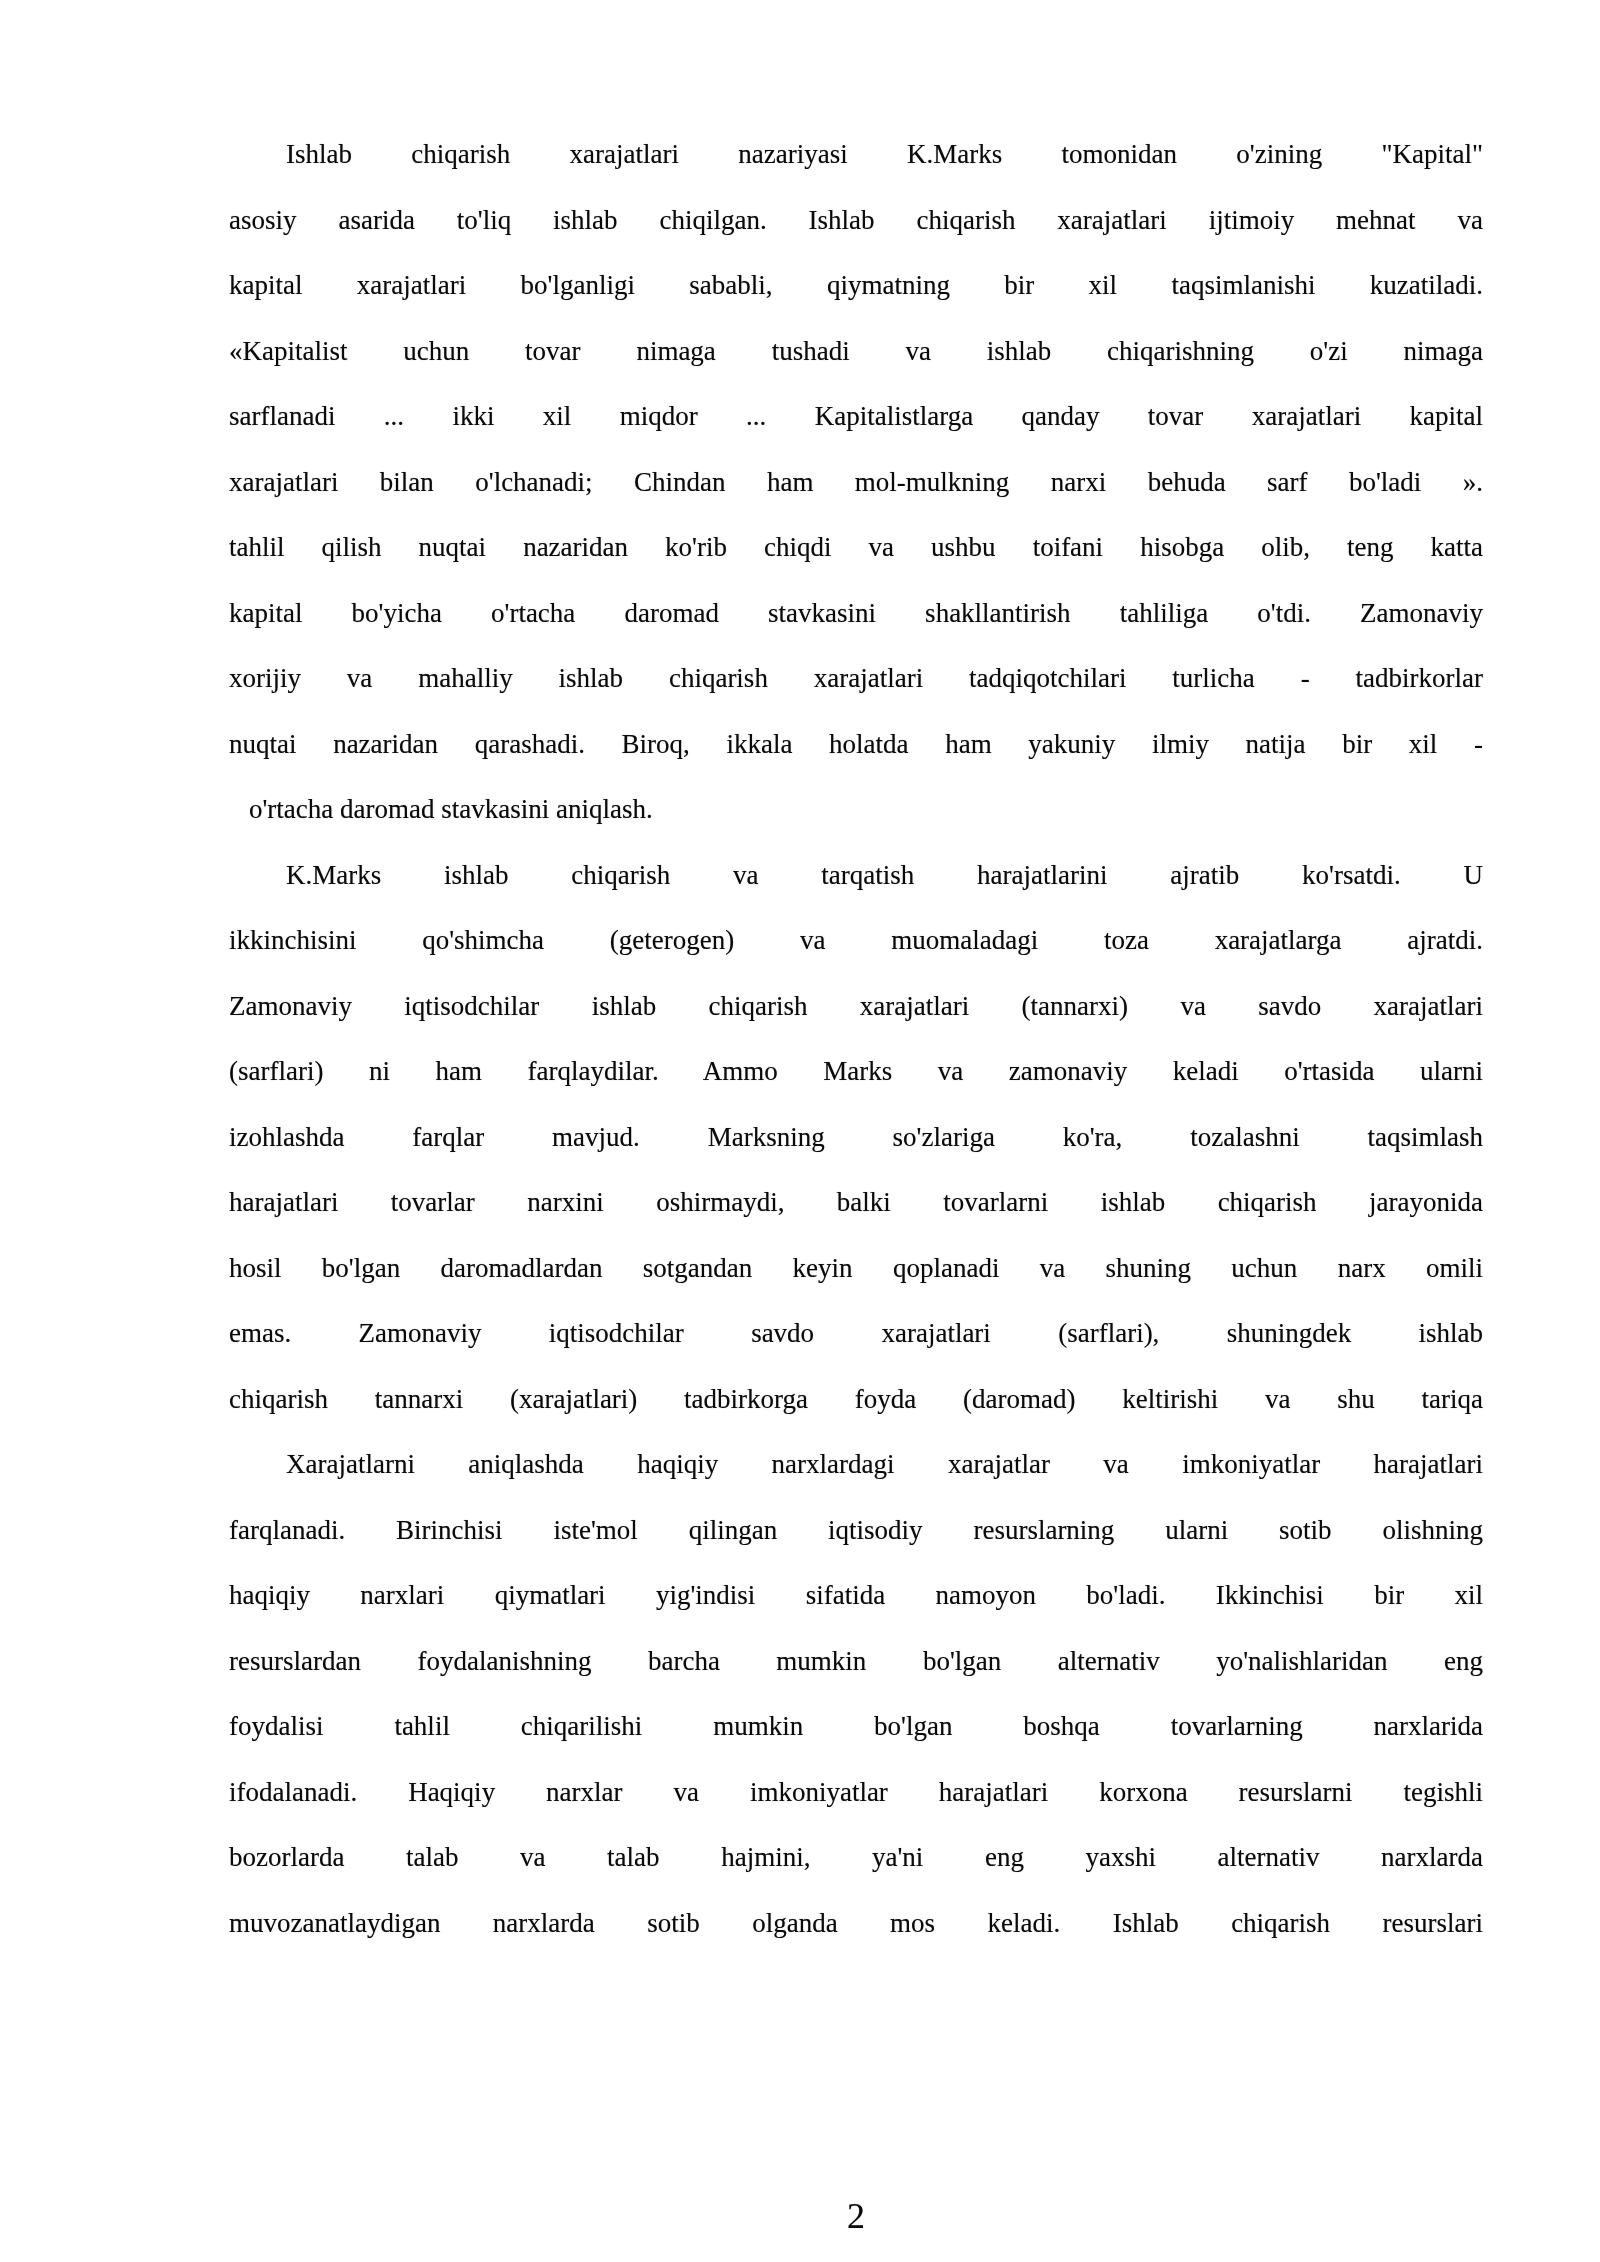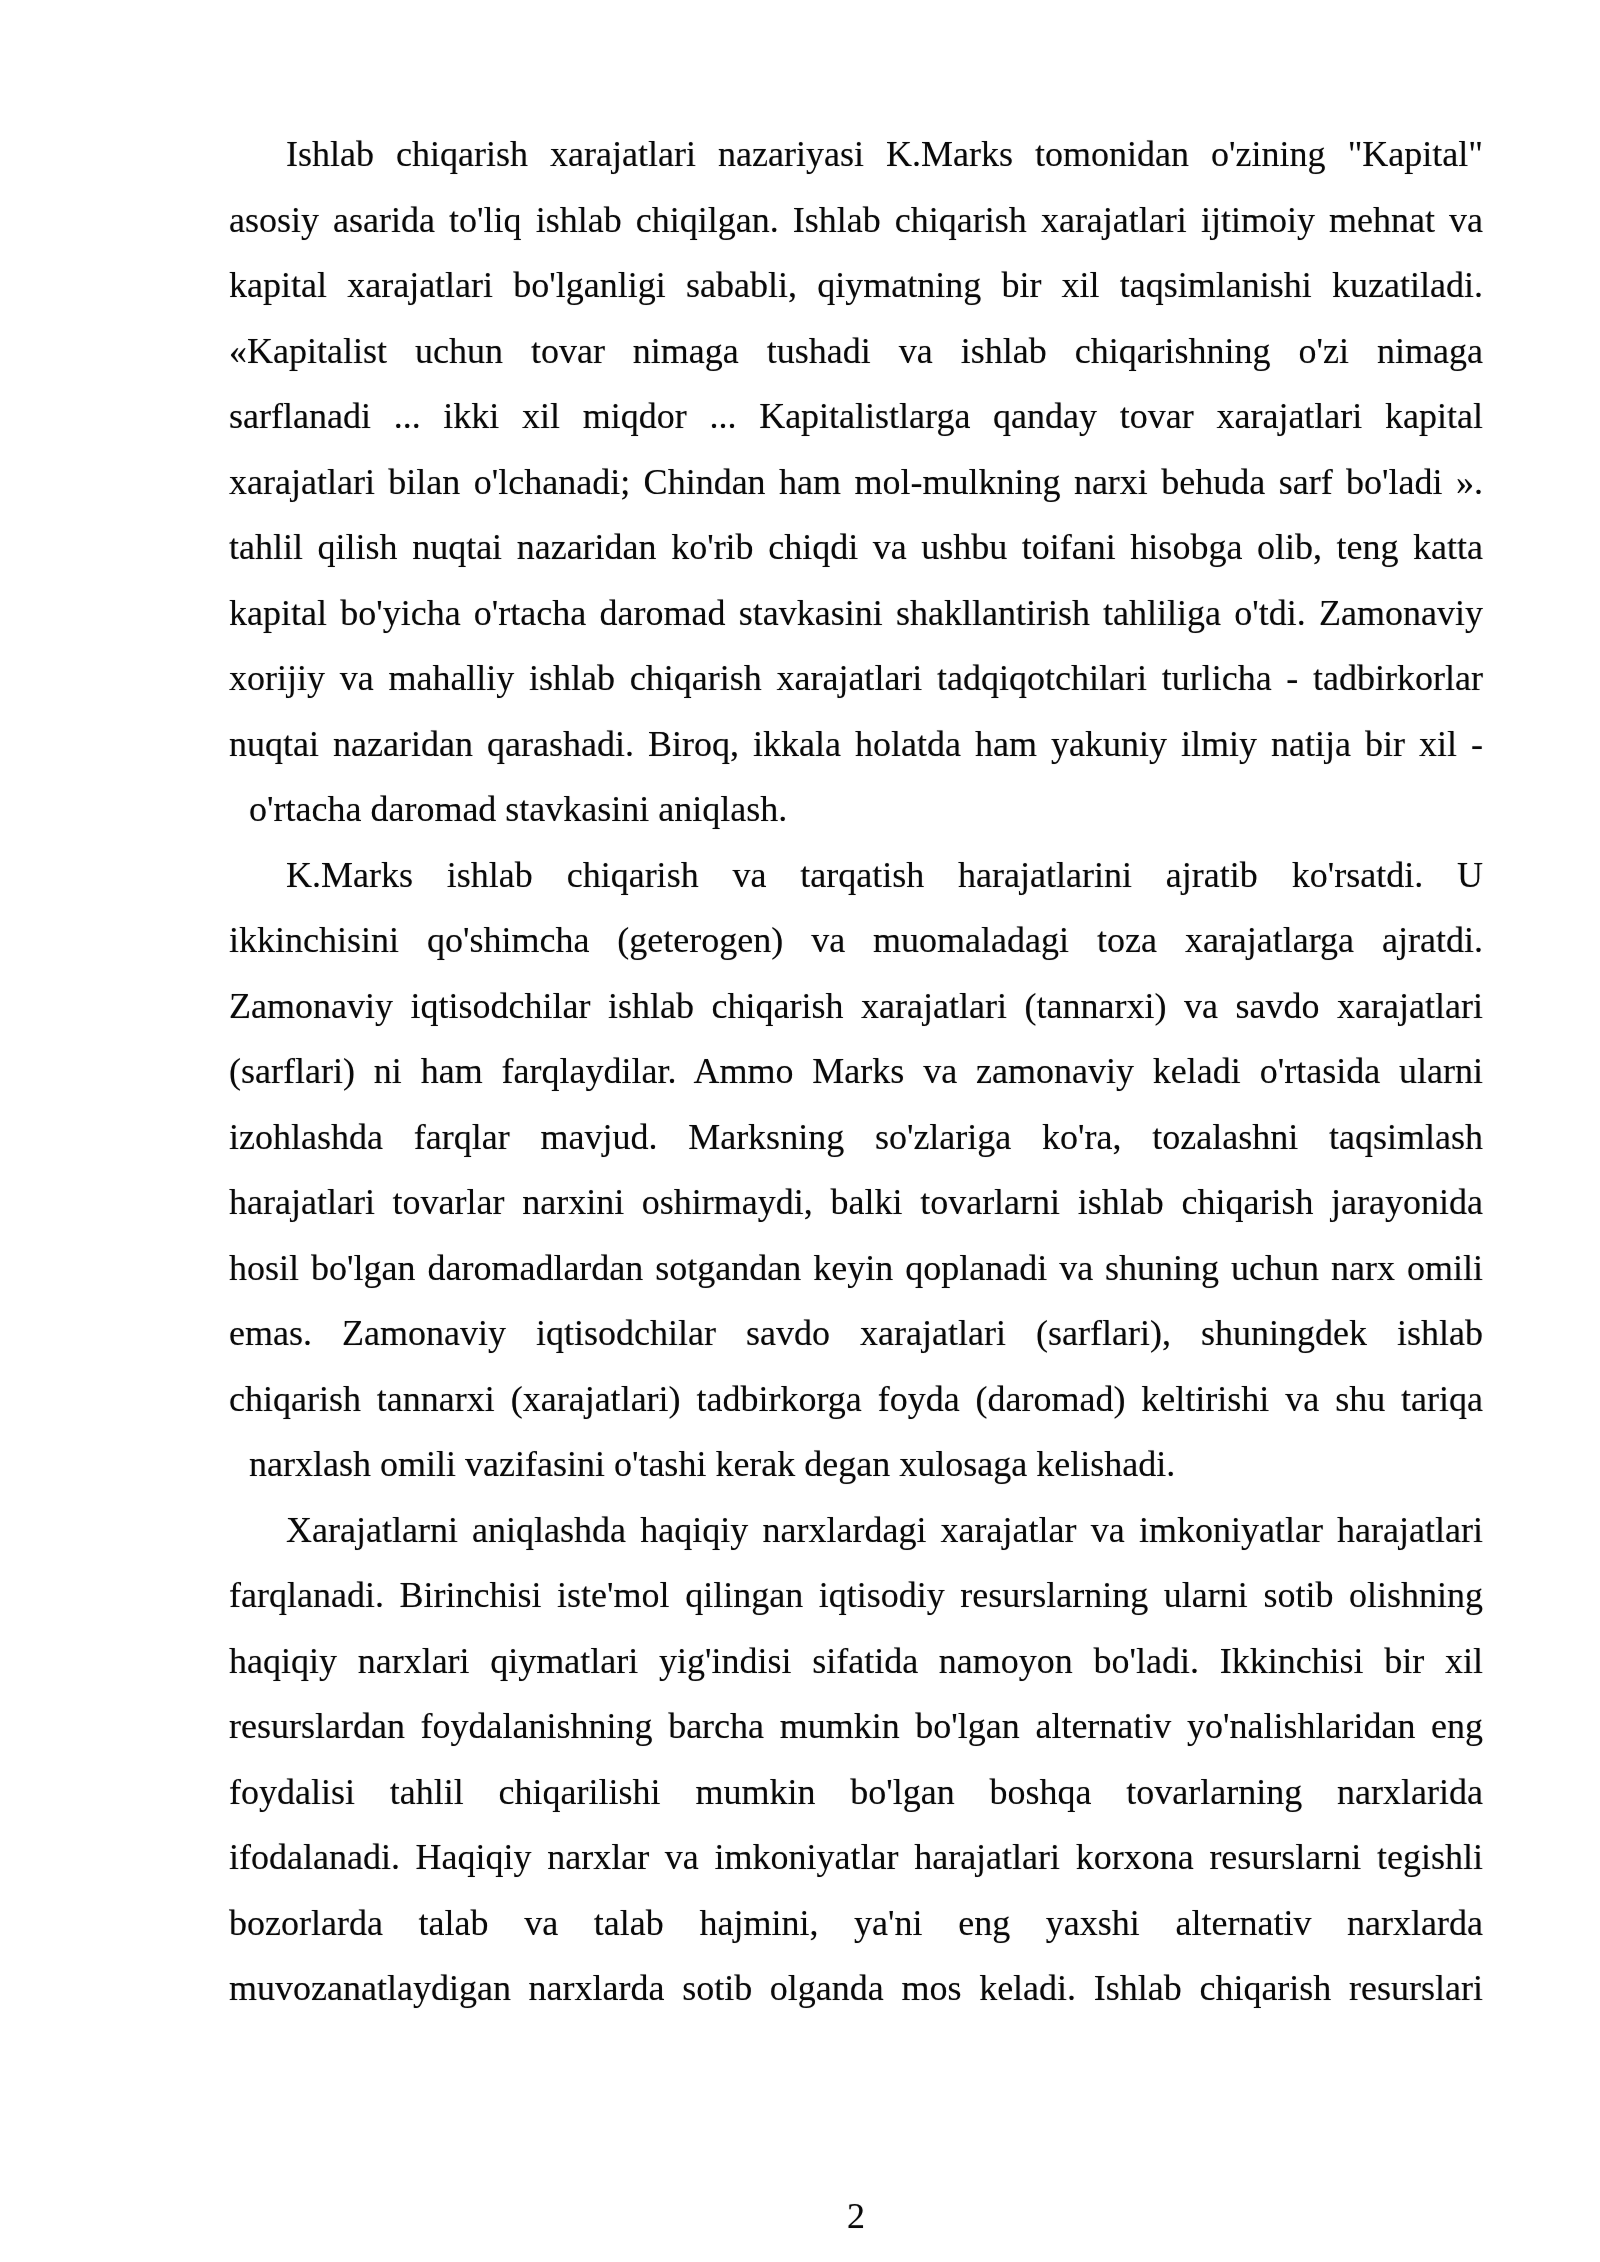--- a/index.html
+++ b/index.html
@@ -22,21 +22,21 @@
     top: 122px;
     width: 1254px;
   }
   .para {
     margin: 0;
     padding: 0;
   }
   .line {
     height: 65.5px;
     line-height: 65.5px;
-    font-size: 36px;
+    font-size: 27px;
     text-align: justify;
     text-align-last: justify;
     white-space: normal;
     text-shadow: 0 0 1px rgba(0,0,0,0.38);
   }
   .line.first {
     text-indent: 57px;
   }
   .line.para-end {
     text-align-last: left;
@@ -77,21 +77,20 @@
     <div class="para">
       <div class="line first">K.Marks ishlab chiqarish va tarqatish harajatlarini ajratib ko'rsatdi. U</div>
       <div class="line">ikkinchisini qo'shimcha (geterogen) va muomaladagi toza xarajatlarga ajratdi.</div>
       <div class="line">Zamonaviy iqtisodchilar ishlab chiqarish xarajatlari (tannarxi) va savdo xarajatlari</div>
       <div class="line">(sarflari) ni ham farqlaydilar. Ammo Marks va zamonaviy keladi o'rtasida ularni</div>
       <div class="line">izohlashda farqlar mavjud. Marksning so'zlariga ko'ra, tozalashni taqsimlash</div>
       <div class="line">harajatlari tovarlar narxini oshirmaydi, balki tovarlarni ishlab chiqarish jarayonida</div>
       <div class="line">hosil bo'lgan daromadlardan sotgandan keyin qoplanadi va shuning uchun narx omili</div>
       <div class="line">emas. Zamonaviy iqtisodchilar savdo xarajatlari (sarflari), shuningdek ishlab</div>
       <div class="line">chiqarish tannarxi (xarajatlari) tadbirkorga foyda (daromad) keltirishi va shu tariqa</div>
-      <div class="line para-end">narxlash omili vazifasini o'tashi kerak degan xulosaga kelishadi.</div>
     </div>
 
     <div class="para">
       <div class="line first">Xarajatlarni aniqlashda haqiqiy narxlardagi xarajatlar va imkoniyatlar harajatlari</div>
       <div class="line">farqlanadi. Birinchisi iste'mol qilingan iqtisodiy resurslarning ularni sotib olishning</div>
       <div class="line">haqiqiy narxlari qiymatlari yig'indisi sifatida namoyon bo'ladi. Ikkinchisi bir xil</div>
       <div class="line">resurslardan foydalanishning barcha mumkin bo'lgan alternativ yo'nalishlaridan eng</div>
       <div class="line">foydalisi tahlil chiqarilishi mumkin bo'lgan boshqa tovarlarning narxlarida</div>
       <div class="line">ifodalanadi. Haqiqiy narxlar va imkoniyatlar harajatlari korxona resurslarni tegishli</div>
       <div class="line">bozorlarda talab va talab hajmini, ya'ni eng yaxshi alternativ narxlarda</div>

